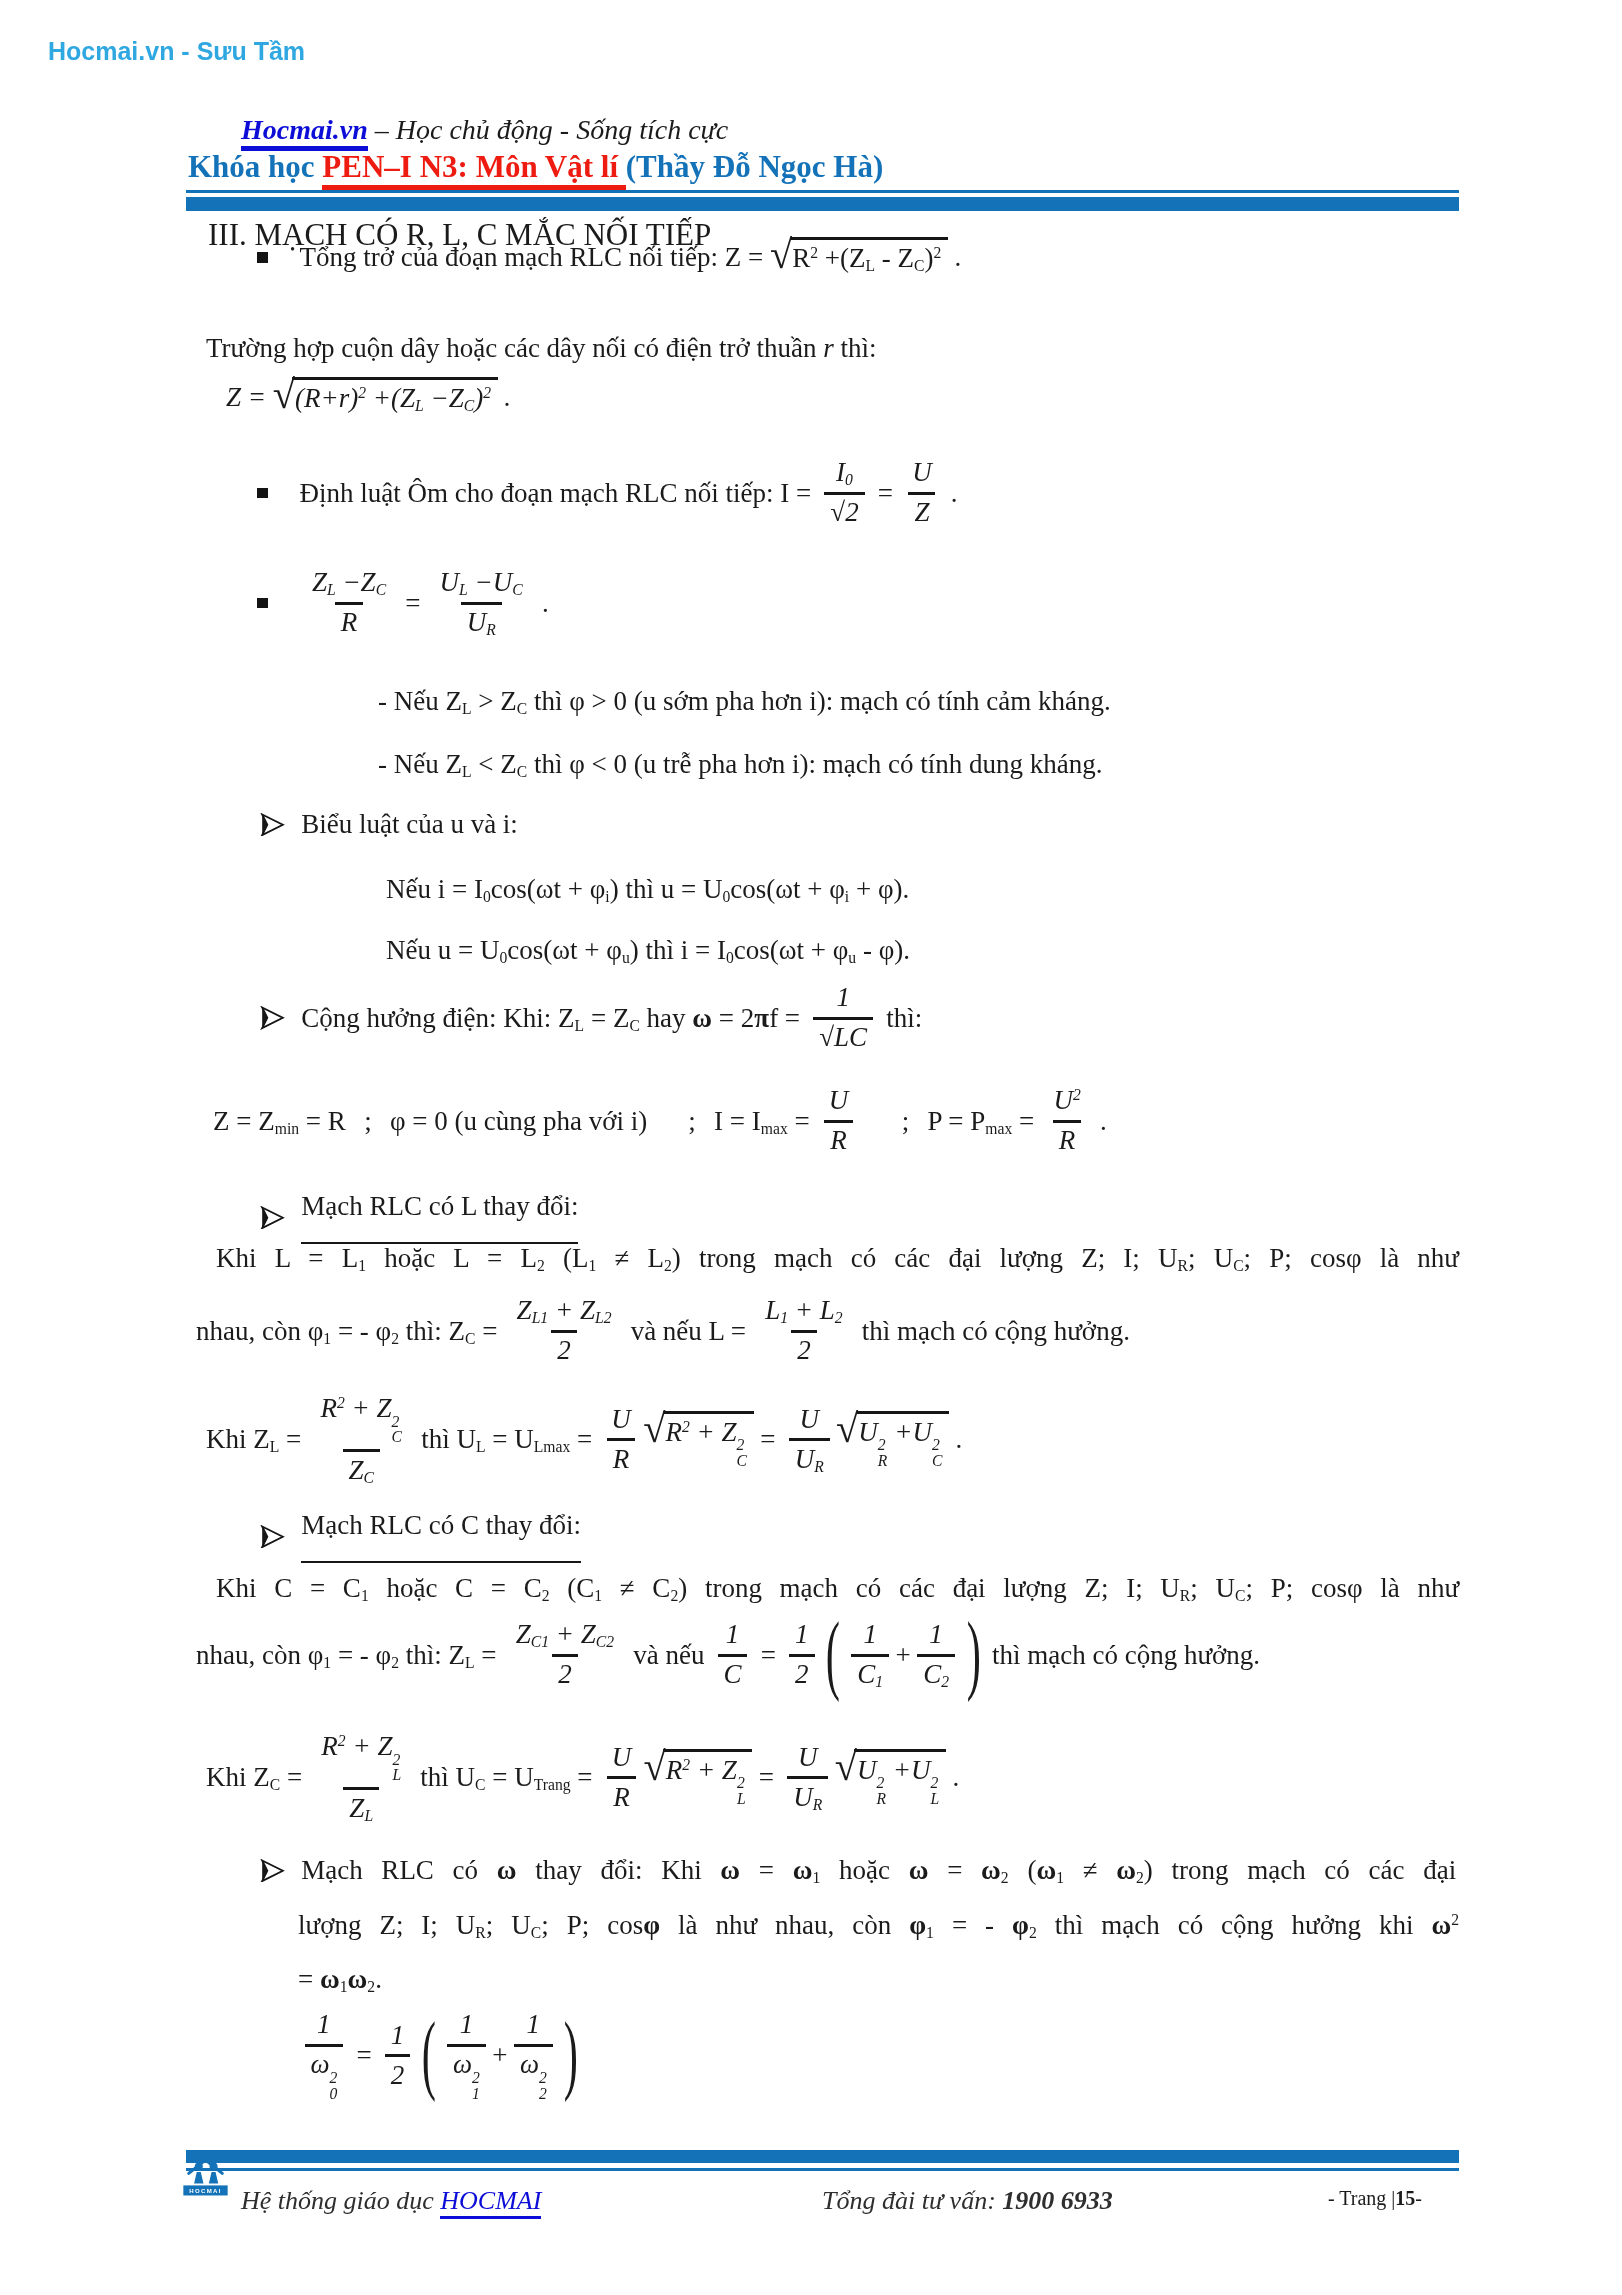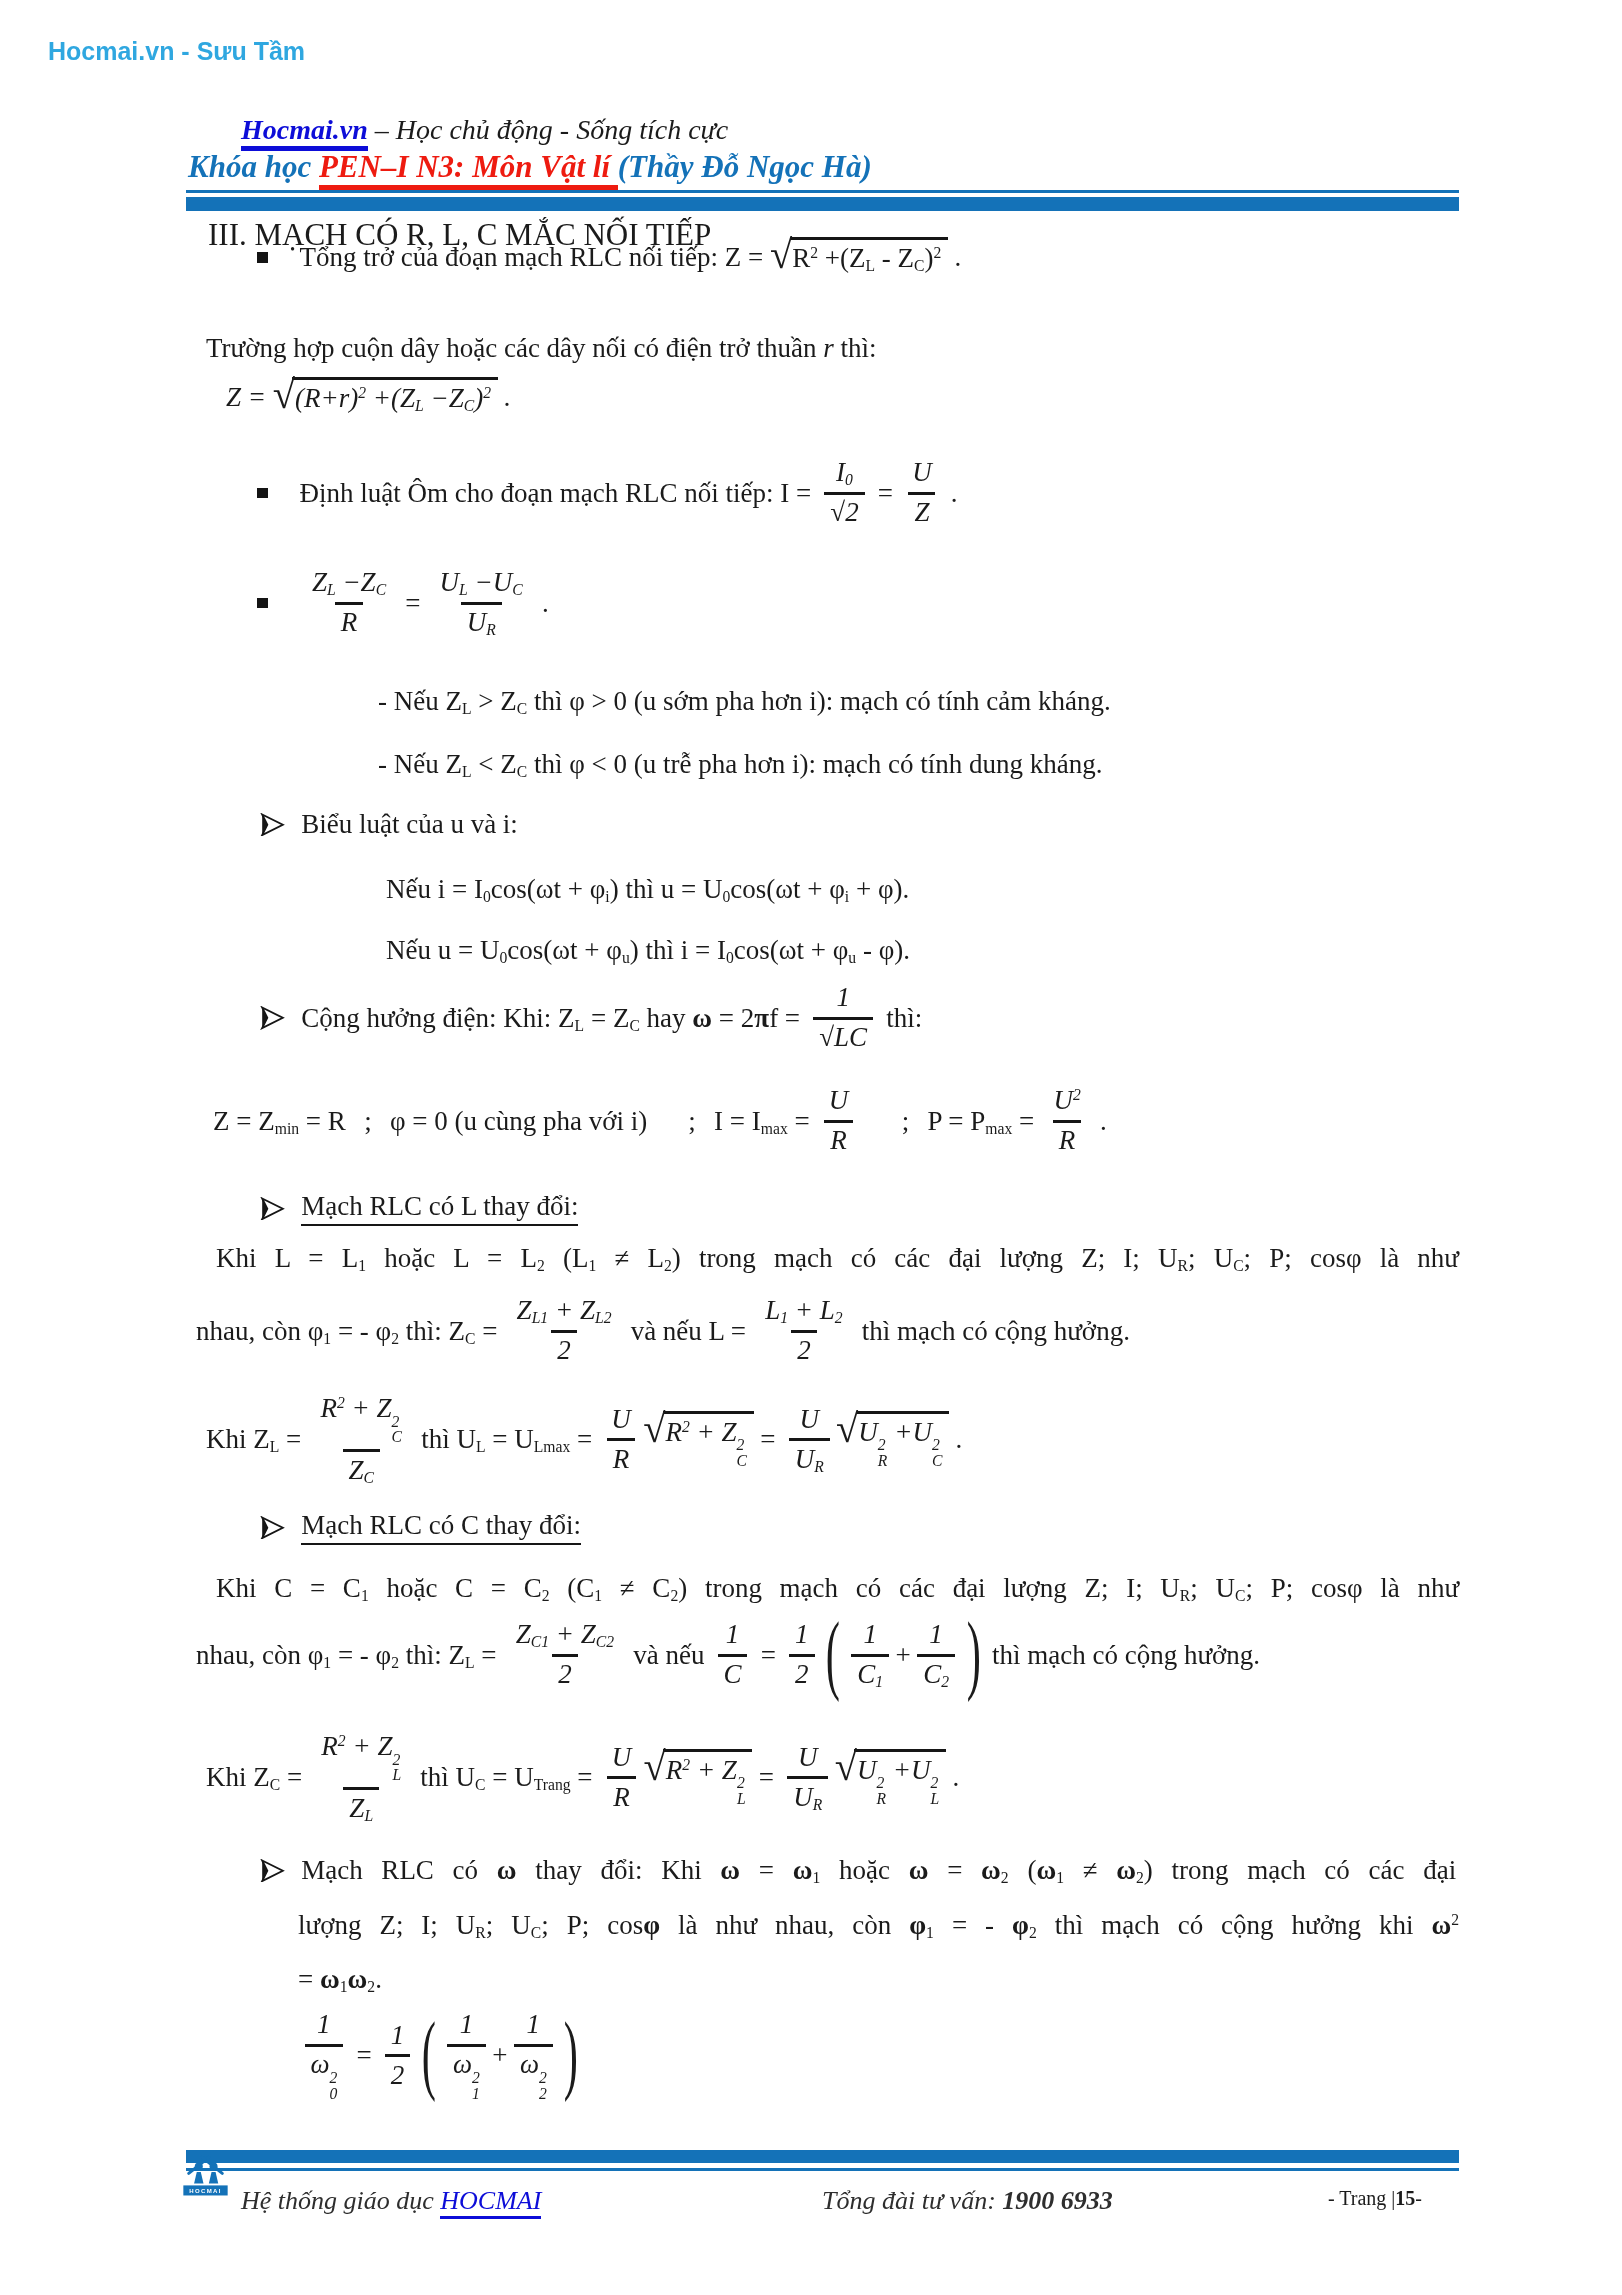--- a/index.html
+++ b/index.html
@@ -22,28 +22,28 @@
   .ol{border-top:2.6px solid #161616;padding-top:2px}
   .frac{display:inline-flex;flex-direction:column;align-items:center;text-align:center;margin:0 6.5px;line-height:1.1}
   .frac .fn{padding:0 5.9px 3.9px}
   .frac .fd{border-top:3.3px solid #161616;padding:3.9px 5.9px 0}
   .sqrt{display:inline-flex;align-items:flex-start}
   .sqrt .sign{font-style:normal;font-size:1.5em;line-height:1;margin-right:-2.6px;transform:translateY(-.04em)}
   .sqrt .rad{border-top:3.3px solid #161616;padding:2.6px 6.5px 0 2.6px;line-height:1.15}
   .bigp{display:inline-block;font-size:1.5em;font-style:normal;transform:scaleY(2.2) scaleX(1.05);margin:0 5.2px;line-height:1}
   .sq{width:10.5px;height:10.5px;background:#141414;margin-right:32px;flex:none}
   .arrow{width:27.5px;height:23.6px;margin-right:15.7px;flex:none}
-  .hul{border-bottom:2.6px solid #161616;padding-bottom:2px}
+  .hul{border-bottom:2.6px solid #161616;padding-bottom:20px}
   .semi{margin:0 18.3px}
   .semi.g{margin-left:41px}
   
   .wm{position:absolute;left:48px;top:37px;font-weight:bold;font-size:25px;color:var(--light_blue)}
   .hline1{position:absolute;left:241px;top:114px;font-size:28px;font-style:italic}
   .brand{color:var(--link_blue);font-weight:bold;border-bottom:5.9px solid var(--link_blue);padding-bottom:1px}
-  .hline2{position:absolute;left:188px;top:149px;font-size:31px;font-style:italic;font-weight:bold}
+  .hline2{position:absolute;left:188px;top:149px;font-size:31px;font-weight:bold}
   .coursepre{color:var(--bar_blue)}
   .coursename{color:var(--red);border-bottom:5.9px solid var(--red);padding-bottom:1.3px}
   .teacher{color:var(--bar_blue)}
   .rule{position:absolute;left:186px;width:1273px;background:var(--bar_blue)}
   .rule.thin{height:3.3px}
   .rule.thick{height:14.4px}
   .title{font-weight:normal;font-size:31px}
   
   .f-org{position:absolute;left:241px;top:2186px;font-style:italic;font-size:26px;color:#2e2e2e}
   .f-link{color:var(--link_blue);border-bottom:3.3px solid var(--link_blue);padding-bottom:0.7px}

